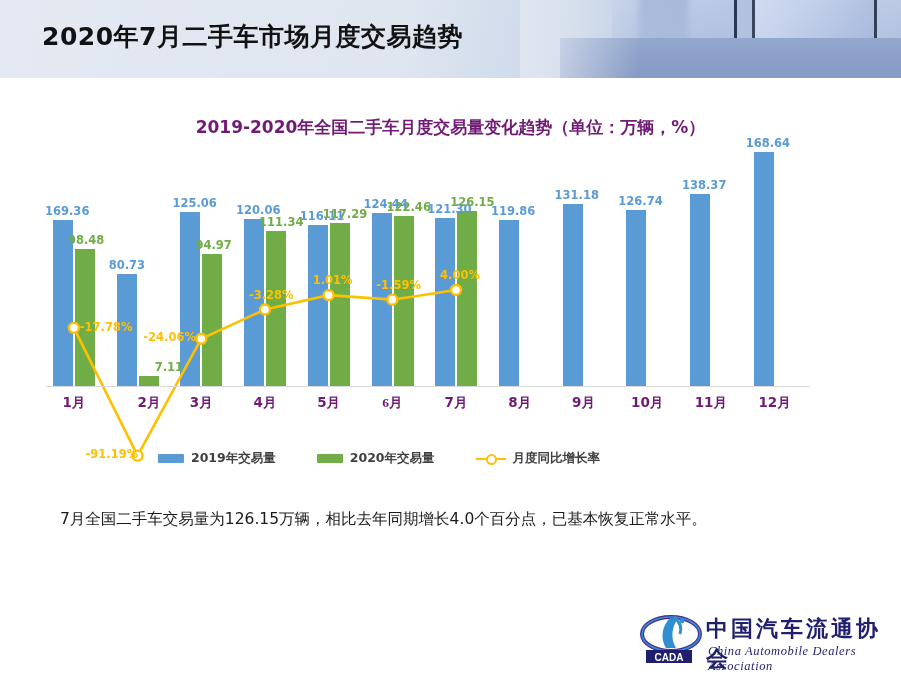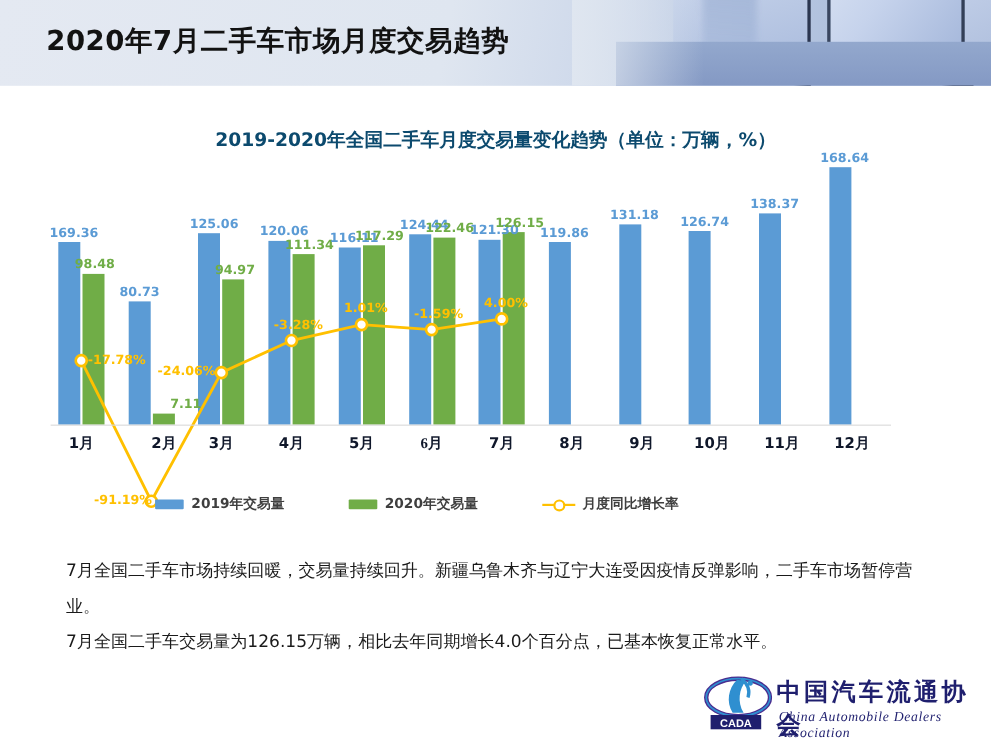--- a/index.html
+++ b/index.html
@@ -33,47 +33,47 @@
     background:linear-gradient(90deg,rgba(223,230,240,1),rgba(223,230,240,0));}
   #header-title{
     position:absolute;left:42px;top:20px;
     font-size:25px;font-weight:bold;color:#121212;letter-spacing:.5px;
     font-family:"DejaVu Sans","Liberation Sans",sans-serif;
   }
   
   #chart-area{position:absolute;left:0;top:86px;width:901px;height:400px;}
   #chart-title{
     position:absolute;left:0;top:30px;width:901px;text-align:center;
-    font-size:17px;font-weight:bold;color:#0c4a6e;
+    font-size:17px;font-weight:bold;color:#701a75;
     font-family:"DejaVu Sans","Liberation Sans",sans-serif;
   }
   #plot{position:absolute;left:0;top:0;width:901px;height:330px;}
   #axis-line{position:absolute;left:46px;top:300px;width:764px;height:1px;background:#d9d9d9;}
   .bar{position:absolute;bottom:0;width:20px;}
   .bar-2019{background:#5b9bd5;}
   .bar-2020{background:#70ad47;}
   .bar-label{
     position:absolute;font-size:11.5px;font-weight:bold;white-space:nowrap;
     font-family:"DejaVu Sans","Liberation Sans",sans-serif;
   }
   .lab-2019{color:#5b9bd5;}
   .lab-2020{color:#70ad47;}
   .pct-label{
     position:absolute;font-size:11.5px;font-weight:bold;color:#ffc000;white-space:nowrap;
     font-family:"DejaVu Sans","Liberation Sans",sans-serif;
   }
   #line-svg{position:absolute;left:0;top:0;width:901px;height:330px;overflow:visible;}
   .x-tick{
     position:absolute;top:308px;width:56px;text-align:center;
-    font-size:13.5px;font-weight:bold;color:#0f172a;
+    font-size:13.5px;font-weight:bold;color:#701a75;
     font-family:"DejaVu Sans","Liberation Sans",sans-serif;
   }
   
   #legend{position:absolute;left:0;top:364px;width:758px;
-    display:flex;justify-content:center;align-items:center;gap:58px;}
+    display:flex;justify-content:center;align-items:center;gap:41px;}
   .legend-item{display:flex;align-items:center;gap:7px;}
   .legend-swatch{width:26px;height:9px;border-radius:1px;}
   .legend-text{font-size:12.5px;font-weight:bold;color:#3f3f3f;
     font-family:"DejaVu Sans","Liberation Sans",sans-serif;}
   .legend-line{width:30px;height:12px;position:relative;}
   .legend-line .ln{position:absolute;left:0;top:5px;width:30px;height:2.5px;background:#ffc000;}
   .legend-line .mk{position:absolute;left:10px;top:1px;width:7px;height:7px;border-radius:50%;
     background:#ffffff;border:2.2px solid #ffc000;}
   
   #body-text{position:absolute;left:60px;top:503px;width:800px;
@@ -193,21 +193,20 @@
       <span class="legend-line">
         <span class="ln"></span>
           <span class="mk"></span>
       </span>
       <span class="legend-text">月度同比增长率</span>
     </div>
   </div>
 </div>
 
 <div id="body-text">
-  <p>7月全国二手车市场持续回暖，交易量持续回升。新疆乌鲁木齐与辽宁大连受因疫情反弹影响，二手车市场暂停营业。</p>
   <p>7月全国二手车交易量为126.15万辆，相比去年同期增长4.0个百分点，已基本恢复正常水平。</p>
 </div>
 
 <div id="logo">
   <svg id="logo-mark" viewBox="0 0 62 50">
     <ellipse cx="31" cy="20" rx="29" ry="17" fill="none" stroke="#4a2d8f" stroke-width="4"></ellipse>
     <ellipse cx="31" cy="20" rx="29" ry="17" fill="none" stroke="#2f8fd0" stroke-width="1.6"></ellipse>
     <path d="M30 4 C22 12 20 24 26 34 L36 34 C30 24 32 12 38 5 Z" fill="#2f8fd0"></path>
     <path d="M34 3 C40 8 42 14 40 20" stroke="#2f8fd0" stroke-width="3" fill="none"></path>
     <circle cx="42" cy="7" r="2.4" fill="#2f8fd0"></circle>

